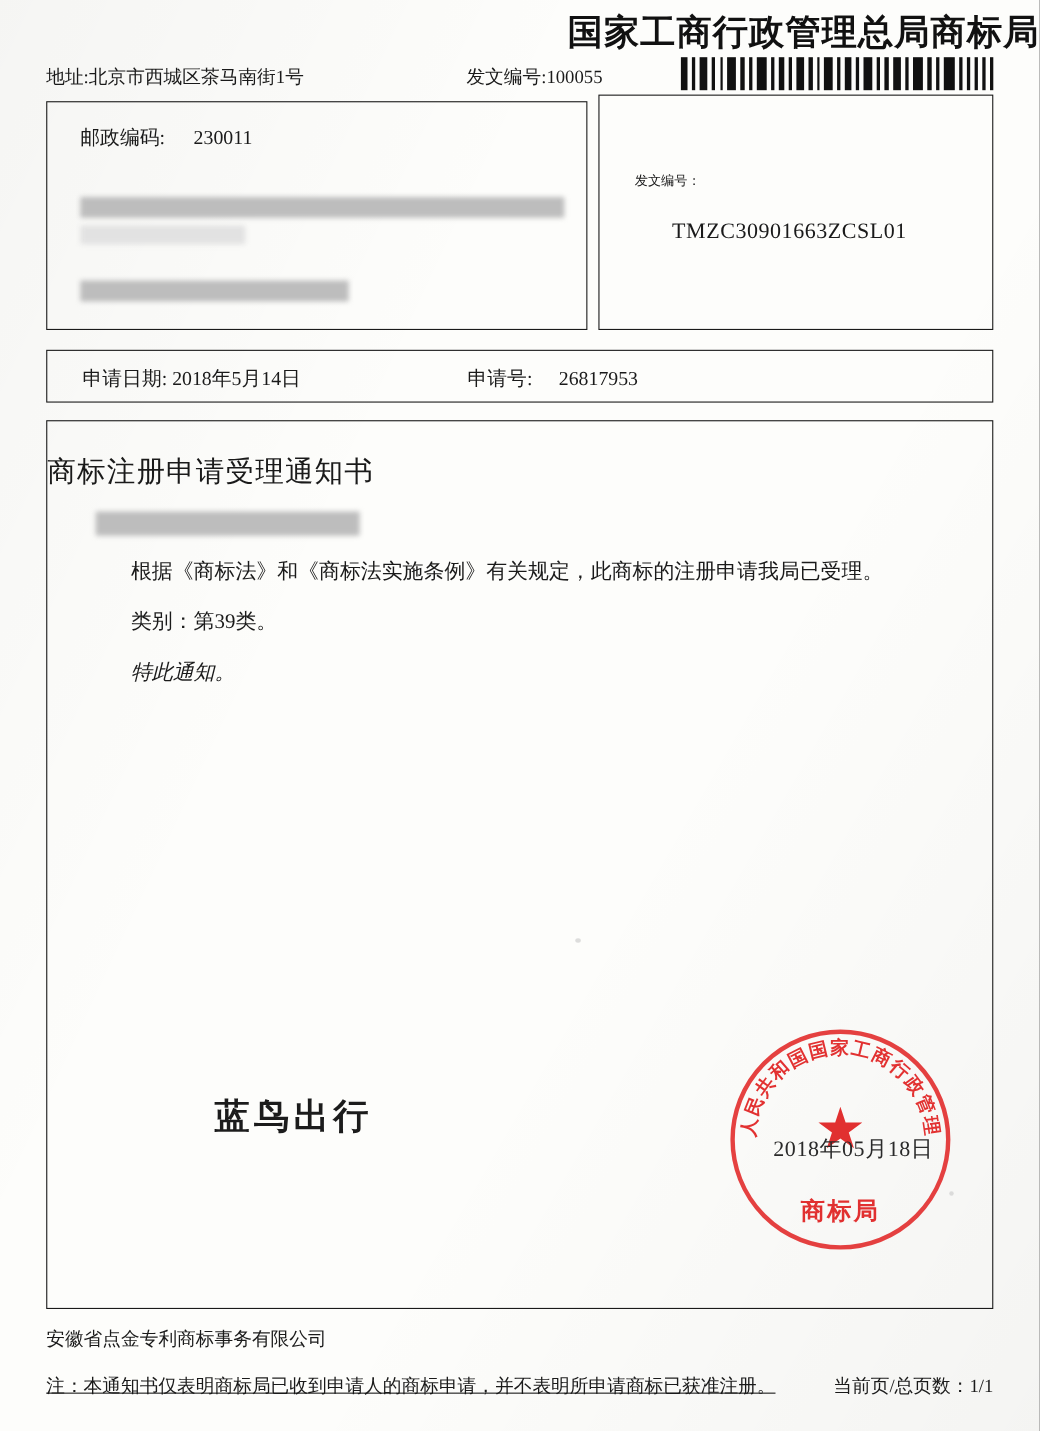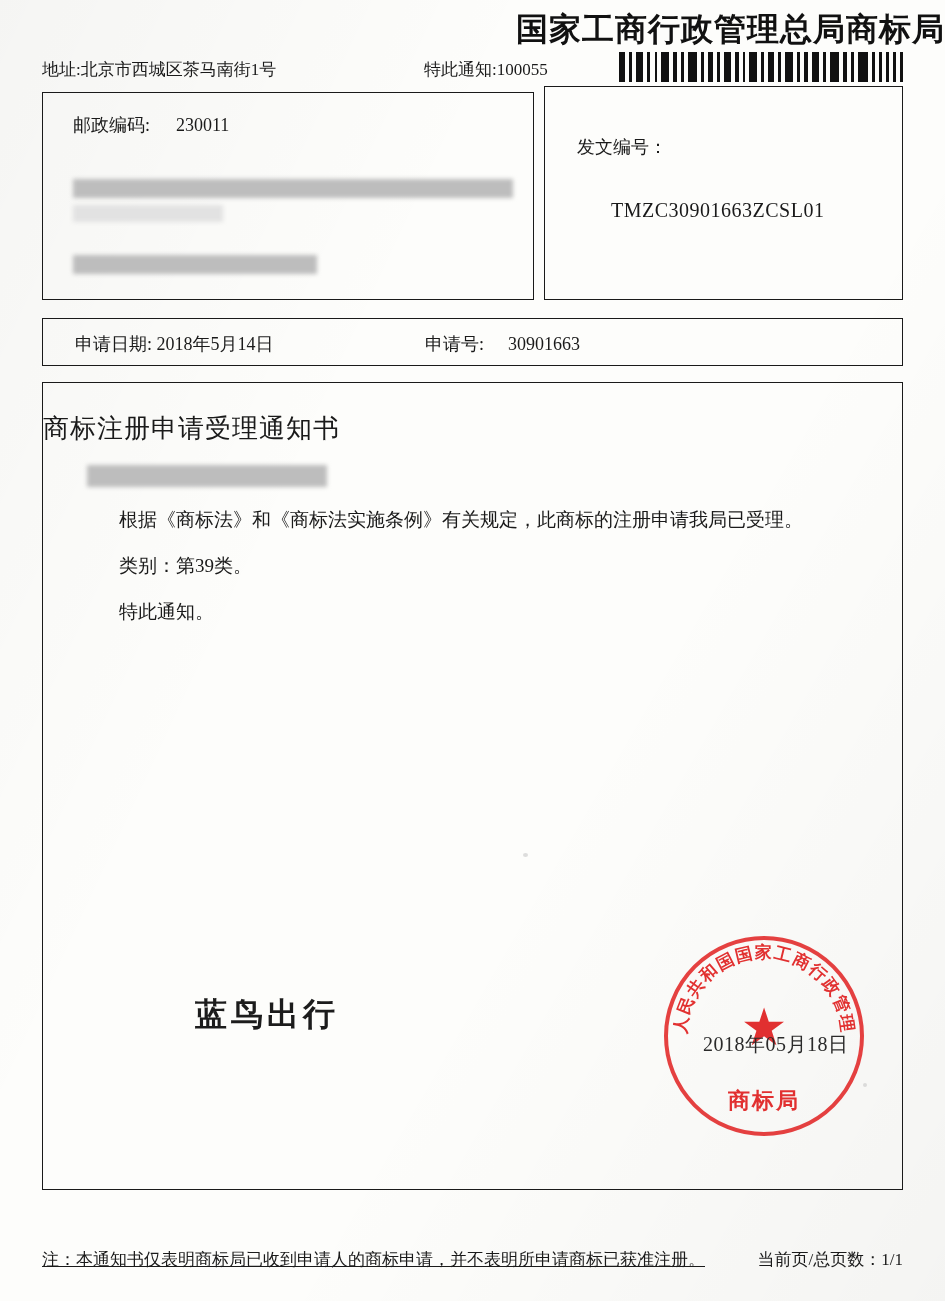--- a/index.html
+++ b/index.html
@@ -93,22 +93,22 @@
     background: #d8d8d8;
     filter: blur(2.2px);
     border-radius: 1px;
   }
   .redact.dark { background: #bdbdbd; }
   .redact.light { background: #e2e2e2; }
 
   .docnum-label {
     position: absolute;
     left: 32px;
-    top: 48px;
-    font-size: 18px;
+    top: 69px;
+    font-size: 12px;
   }
   .docnum-value {
     position: absolute;
     left: 66px;
     top: 112px;
     font-size: 20px;
     font-family: "Liberation Serif", serif;
     letter-spacing: 0.5px;
   }
 
@@ -144,21 +144,21 @@
     height: 22px;
   }
   .body-p {
     position: absolute;
     left: 76px;
     font-size: 19px;
     line-height: 1.2;
   }
   .p1 { top: 126px; }
   .p2 { top: 172px; }
-  .p3 { top: 218px; }
+  .p3 { top: 218px; font-style: italic; }
 
   .mark-text {
     position: absolute;
     left: 152px;
     top: 610px;
     font-size: 32px;
     font-family: "DejaVu Sans", sans-serif;
     font-weight: 700;
     letter-spacing: 4px;
     color: #1c1c1c;
@@ -256,21 +256,21 @@
 <body>
 
 <div class="page">
 
   <div class="paper-tint"></div>
 
   <div class="doc-title">国家工商行政管理总局商标局</div>
 
   <div class="head-row">
     <div class="head-addr">地址:北京市西城区茶马南街1号</div>
-    <div class="head-zip">特此通知:100055</div>
+    <div class="head-zip">发文编号:100055</div>
     <div class="barcode">
       <div class="bar" style="left:0px;width:6px;"></div>
       <div class="bar" style="left:10px;width:3px;"></div>
       <div class="bar" style="left:17px;width:7px;"></div>
       <div class="bar" style="left:28px;width:3px;"></div>
       <div class="bar" style="left:36px;width:2px;"></div>
       <div class="bar" style="left:42px;width:8px;"></div>
       <div class="bar" style="left:54px;width:4px;"></div>
       <div class="bar" style="left:62px;width:3px;"></div>
       <div class="bar" style="left:69px;width:9px;"></div>
@@ -314,21 +314,21 @@
     <div class="docnum-label">发文编号：</div>
     <div class="docnum-value">TMZC30901663ZCSL01</div>
   </div>
 
   <div class="box box-dates">
     <div class="dates-appdate">
       <span>申请日期:</span>
       <span>2018年5月14日</span>
     </div>
     <div class="dates-appno">
-      <span>申请号:</span><span class="val">30901663</span>
+      <span>申请号:</span><span class="val">26817953</span>
     </div>
   </div>
 
   <div class="box box-body">
     <div class="body-title">商标注册申请受理通知书</div>
     <div class="redact dark body-salutation-redact"></div>
     <div class="body-p p1">根据《商标法》和《商标法实施条例》有关规定，此商标的注册申请我局已受理。</div>
     <div class="body-p p2">类别：第39类。</div>
     <div class="body-p p3">特此通知。</div>
 
@@ -346,18 +346,19 @@
         <text>
           <textPath href="#arcpath" startOffset="50%" text-anchor="middle">中华人民共和国国家工商行政管理总局</textPath>
         </text>
       </svg>
       <div class="star">★</div>
       <div class="bottom-text">商标局</div>
     </div>
     <div class="seal-date">2018年05月18日</div>
   </div>
 
+  <div class="agency">安徽省点金专利商标事务有限公司</div>
   <div class="footer-note">注：本通知书仅表明商标局已收到申请人的商标申请，并不表明所申请商标已获准注册。</div>
   <div class="footer-page">
     <span>当前页/总页数：</span><span>1/1</span>
   </div>
 
 </div>
 
 </body></html>

